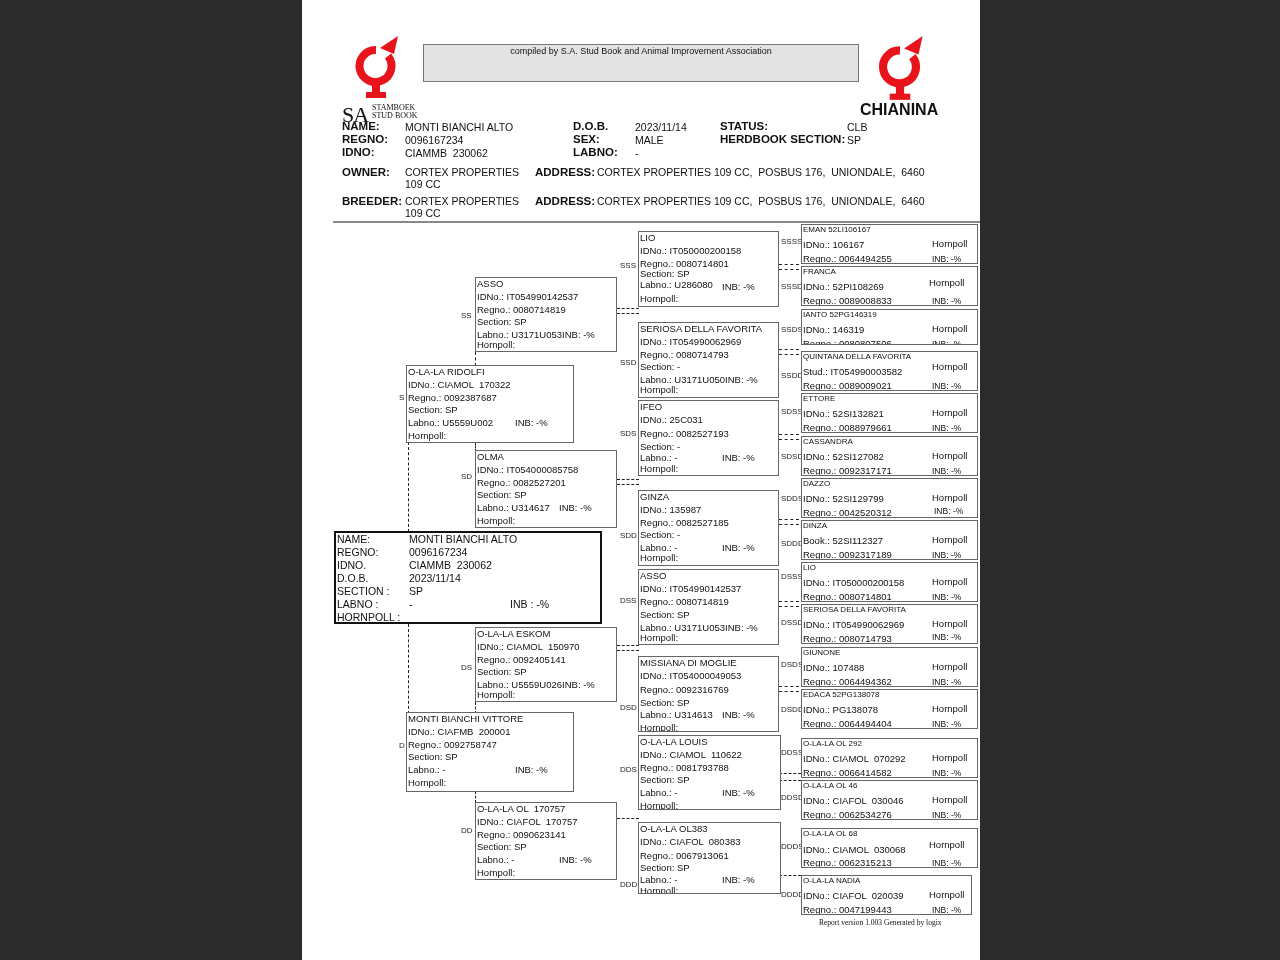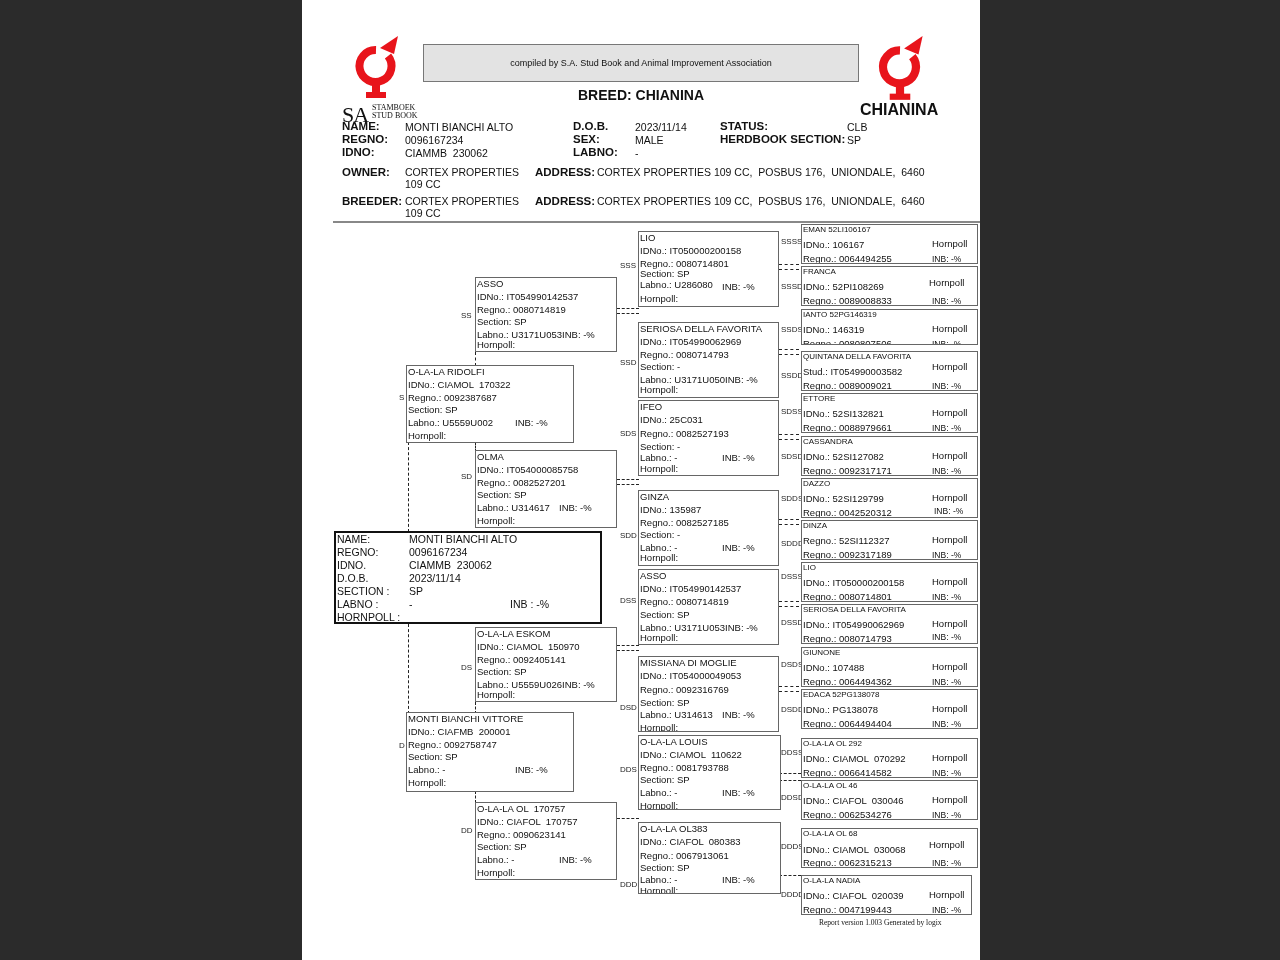--- a/index.html
+++ b/index.html
@@ -1,21 +1,21 @@
 <!DOCTYPE html>
 <html><head>
 <meta charset="utf-8">
 <style>
   html, body { margin:0; padding:0; }
   body { width:1280px; height:960px; background:#2b2b2b; position:relative; overflow:hidden; font-family:"Liberation Sans", sans-serif; color:#111; }
   .page { position:absolute; left:302px; top:0; width:678px; height:960px; background:#fff; }
   .logo-sym { position:absolute; }
   .title-box { position:absolute; left:121px; top:44px; width:434px; height:36px; background:#e3e3e3; border:1px solid #777; text-align:center; }
   .title-main { font-weight:bold; font-size:16px; margin-top:2px; }
-  .title-sub { font-size:9px; margin-top:13px; }
+  .title-sub { font-size:9px; margin-top:1px; }
   .breed { position:absolute; left:0; width:678px; top:87px; text-align:center; font-weight:bold; font-size:14px; }
   .sa-text { position:absolute; left:40px; top:102px; font-family:"Liberation Serif", serif; }
   .sa-big { font-size:22px; letter-spacing:-1px; }
   .sa-small { position:absolute; left:30px; top:2px; font-size:8px; line-height:8px; white-space:nowrap; }
   .chianina-word { position:absolute; left:558px; top:101px; font-weight:bold; font-size:16px; color:#111; }
   .lbl { position:absolute; font-weight:bold; font-size:11.5px; white-space:nowrap; }
   .val { position:absolute; font-size:10.5px; white-space:nowrap; line-height:12px; }
   .hr { position:absolute; left:31px; right:0; top:221px; height:0; border-top:2px solid #888; }
   .box { position:absolute; border:1px solid #666; background:#fff; font-size:9.5px; line-height:12.8px; box-sizing:border-box; padding:0 1px; overflow:hidden; white-space:nowrap; }
   .box .ln { display:block; position:relative; }
@@ -51,21 +51,20 @@
     <span class="sa-big">SA</span>
     <div class="sa-small">
         <div>STAMBOEK</div>
         <div>STUD BOOK</div>
       </div>
   </div>
 
   <div class="title-box">
     <div class="title-sub">compiled by S.A. Stud Book and Animal Improvement Association</div>
   </div>
-  <div class="breed">BREED: CHIANINA</div>
 
   <svg class="logo-sym" style="left:570px;top:34px;" width="56" height="72" viewBox="0 0 52 70">
     <path d="M26 16 A16 16 0 1 0 38 22" fill="none" stroke="#e8141b" stroke-width="8"></path>
     <polygon points="30,14 48,2 44,20" fill="#e8141b"></polygon>
     <rect x="22" y="50" width="8" height="10" fill="#e8141b"></rect>
     <rect x="16" y="58" width="20" height="6" fill="#e8141b"></rect>
   </svg>
   <div class="chianina-word">CHIANINA</div>
 
   <div class="lbl" style="left:40px;top:120px;">NAME:</div>
@@ -369,21 +368,21 @@
   </div>
   <div class="gbox" style="left:499px;top:478px;width:177px;height:40px;">
     <span class="nm">DAZZO</span>
       <span class="id">IDNo.: 52SI129799</span>
       <span class="rg">Regno.: 0042520312</span>
       <span class="hp">Hornpoll</span>
       <span class="ib" style="left:132px;top:27px;">INB: -%</span>
   </div>
   <div class="gbox" style="left:499px;top:520px;width:177px;height:40px;">
     <span class="nm">DINZA</span>
-      <span class="id">Regno.: 52SI112327</span>
+      <span class="id">Book.: 52SI112327</span>
       <span class="rg">Regno.: 0092317189</span>
       <span class="hp">Hornpoll</span>
       <span class="ib">INB: -%</span>
   </div>
   <div class="gbox" style="left:499px;top:562px;width:177px;height:40px;">
     <span class="nm">LIO</span>
       <span class="id">IDNo.: IT050000200158</span>
       <span class="rg">Regno.: 0080714801</span>
       <span class="hp">Hornpoll</span>
       <span class="ib">INB: -%</span>

